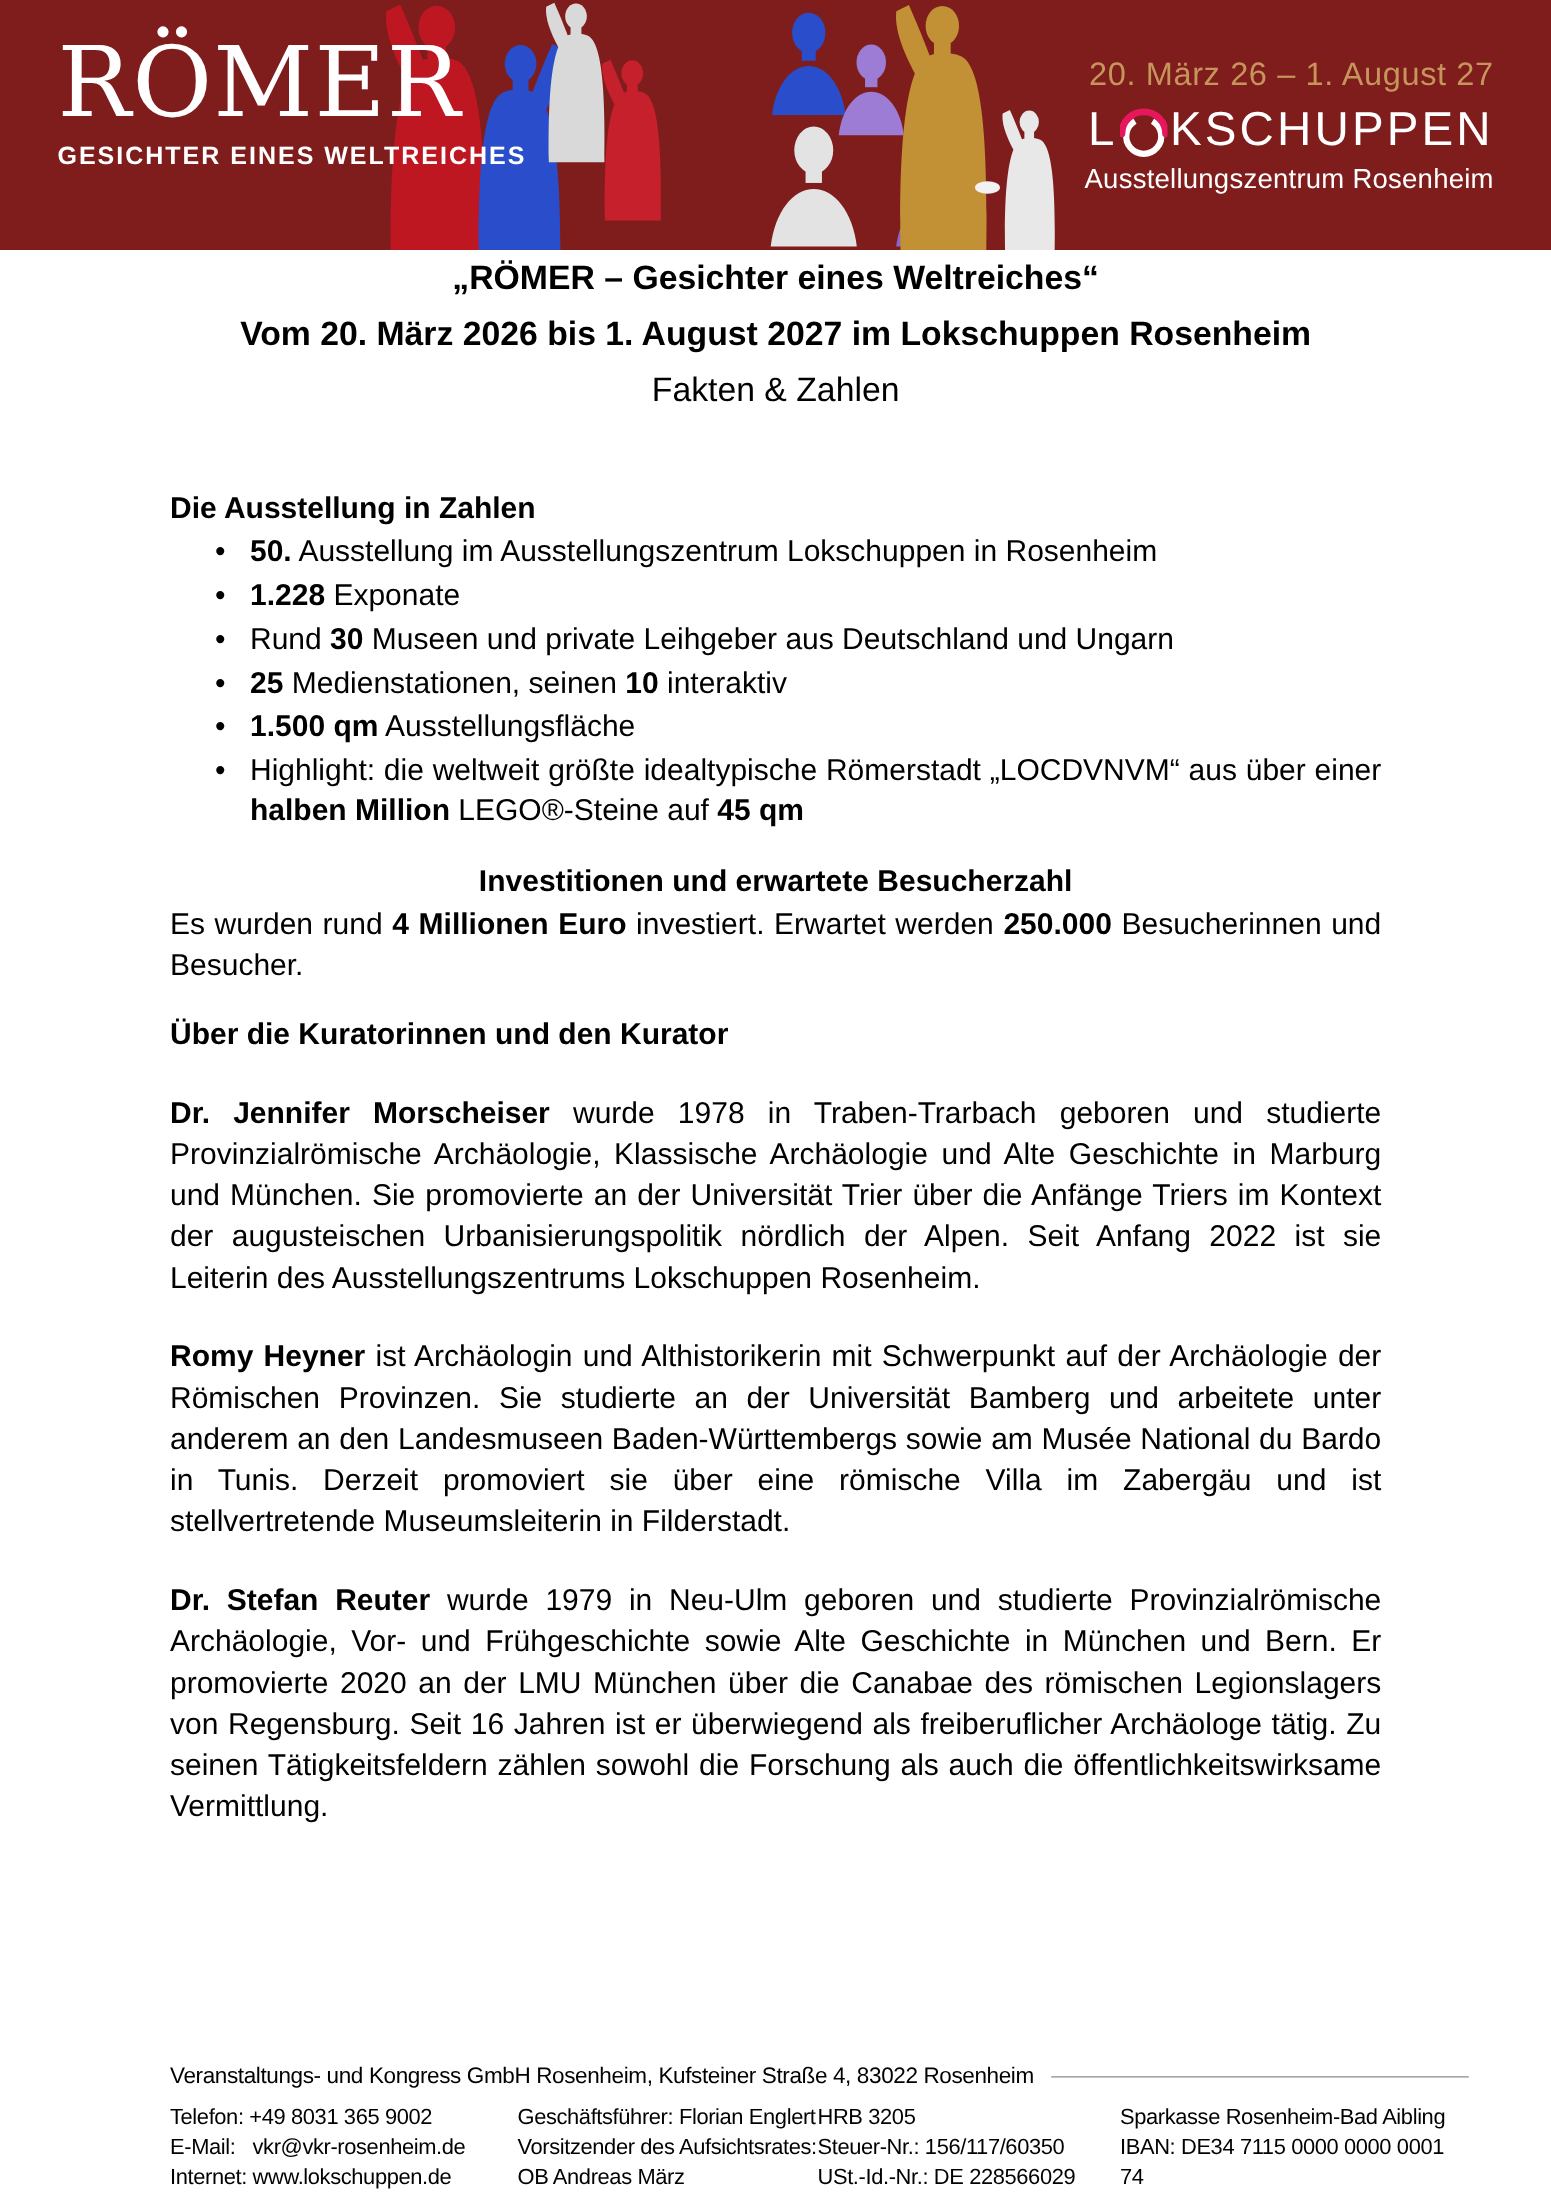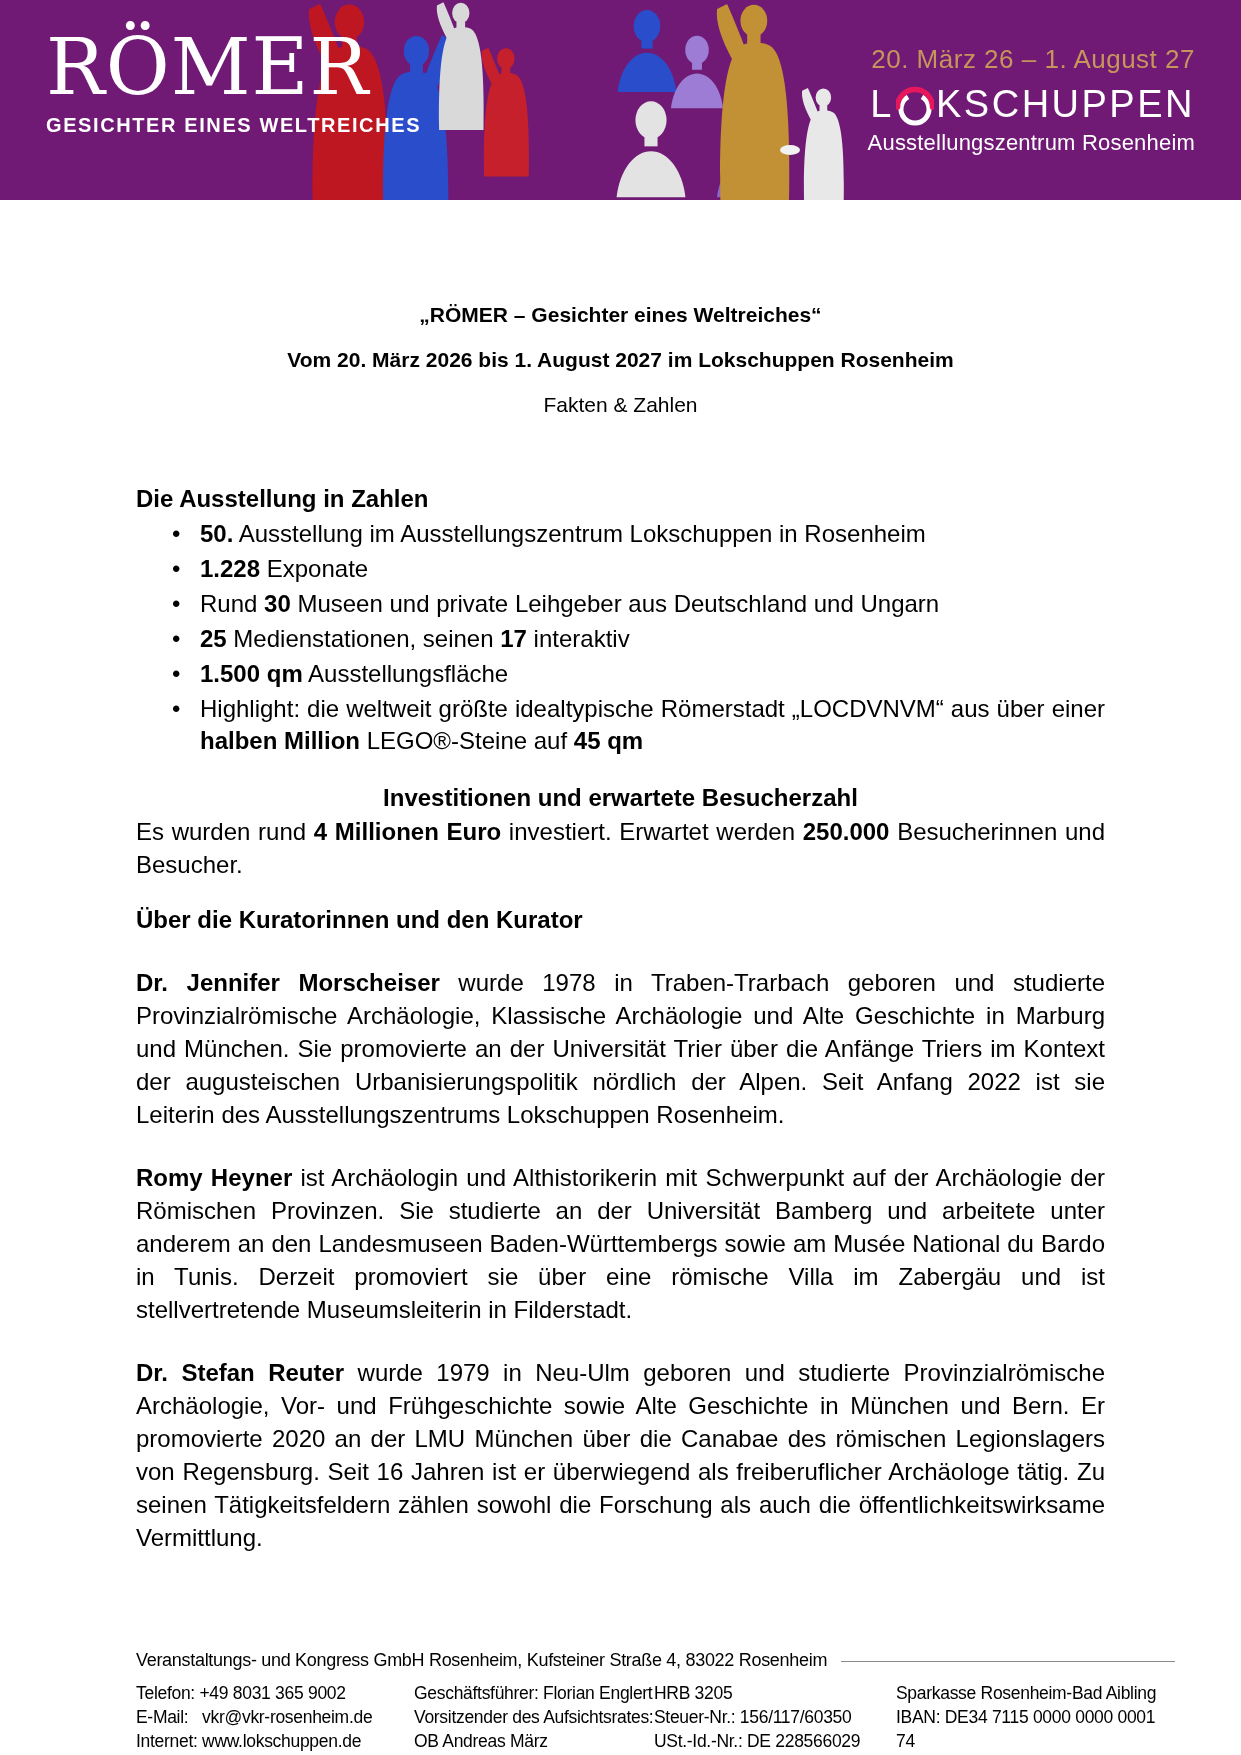--- a/index.html
+++ b/index.html
@@ -2,42 +2,42 @@
 <html lang="de"><head>
 <meta charset="utf-8">
 <style>
   html,body { margin:0; padding:0; }
   body {
     width:1241px; height:1755px; background:#ffffff; color:#000;
     font-family:"Liberation Sans", sans-serif; position:relative; overflow:hidden;
   }
 
   
-  .banner { position:relative; width:1241px; height:200px; background:#701a75; overflow:hidden; }
+  .banner { position:relative; width:1241px; height:200px; background:#7f1d1d; overflow:hidden; }
   .collage { position:absolute; left:288px; top:0; z-index:1; }
   .brand { position:absolute; left:46px; top:24px; z-index:2; }
   .brand-title {
     font-family:"DejaVu Serif", serif; color:#fff; font-size:78px; line-height:1.12;
     letter-spacing:1px; font-weight:400; white-space:nowrap;
   }
   .brand-sub {
     color:#fff; font-weight:bold; font-size:20px; letter-spacing:1.6px; margin-top:3px; white-space:nowrap;
   }
   .banner-right { position:absolute; right:46px; top:44px; z-index:2; text-align:right; }
   .date-range { font-size:26px; font-weight:normal; letter-spacing:0.5px; white-space:nowrap;margin-left:28px; }
   .venue-logo {
     display:flex; align-items:center; justify-content:flex-end; color:#fff;
     font-size:38px; letter-spacing:2.5px; margin-top:6px; font-weight:400; white-space:nowrap;
   }
   .logo-o { margin:0 2px; }
   .venue-sub { color:#fff; font-size:22px; margin-top:3px; letter-spacing:0.2px; white-space:nowrap; }
 
   
   .content { padding:0 136px; }
-  .title-block { padding-top:92px; text-align:center; font-size:21px; line-height:45px; }
+  .title-block { text-align:center; font-size:27px; line-height:45px; }
   .tb-bold { font-weight:bold; }
   h2 { font-size:24px; line-height:33px; margin:0; font-weight:bold; }
   .h-zahlen { margin-top:55px; }
   .h-invest { margin-top:24px;text-align:center; }
   .h-kurator { margin-top:22px; }
   ul.facts { margin:3px 0 0 0; padding:0; list-style:none; }
   ul.facts li {
     position:relative; padding-left:64px; font-size:24px; line-height:32px;
     margin-bottom:3px; text-align:justify;
   }
@@ -116,21 +116,21 @@
       <div class="tb-bold">„RÖMER – Gesichter eines Weltreiches“</div>
       <div class="tb-bold">Vom 20. März 2026 bis 1. August 2027 im Lokschuppen Rosenheim</div>
       <div>Fakten &amp; Zahlen</div>
     </div>
 
     <h2 class="h-zahlen">Die Ausstellung in Zahlen</h2>
     <ul class="facts">
       <li><b>50.</b><span> Ausstellung im Ausstellungszentrum Lokschuppen in Rosenheim</span></li>
       <li><b>1.228</b><span> Exponate</span></li>
       <li><span>Rund </span><b>30</b><span> Museen und private Leihgeber aus Deutschland und Ungarn</span></li>
-      <li><b>25</b><span> Medienstationen, seinen </span><b>17</b><span> interaktiv</span></li>
+      <li><b>25</b><span> Medienstationen, seinen </span><b>10</b><span> interaktiv</span></li>
       <li><b>1.500 qm</b><span> Ausstellungsfläche</span></li>
       <li><span>Highlight: die weltweit größte idealtypische Römerstadt „LOCDVNVM“ aus über einer </span><b>halben Million</b><span> LEGO®-Steine auf </span><b>45 qm</b></li>
     </ul>
 
     <h2 class="h-invest">Investitionen und erwartete Besucherzahl</h2>
     <p class="body p-invest"><span>Es wurden rund </span><b>4 Millionen Euro</b><span> investiert. Erwartet werden </span><b>250.000</b><span> Besucherinnen und Besucher.</span></p>
 
     <h2 class="h-kurator">Über die Kuratorinnen und den Kurator</h2>
     <p class="body pg"><b>Dr. Jennifer Morscheiser</b><span> wurde 1978 in Traben-Trarbach geboren und studierte Provinzialrömische Archäologie, Klassische Archäologie und Alte Geschichte in Marburg und München. Sie promovierte an der Universität Trier über die Anfänge Triers im Kontext der augusteischen Urbanisierungspolitik nördlich der Alpen. Seit Anfang 2022 ist sie Leiterin des Ausstellungszentrums Lokschuppen Rosenheim.</span></p>
     <p class="body pg"><b>Romy Heyner</b><span> ist Archäologin und Althistorikerin mit Schwerpunkt auf der Archäologie der Römischen Provinzen. Sie studierte an der Universität Bamberg und arbeitete unter anderem an den Landesmuseen Baden-Württembergs sowie am Musée National du Bardo in Tunis. Derzeit promoviert sie über eine römische Villa im Zabergäu und ist stellvertretende Museumsleiterin in Filderstadt.</span></p>

